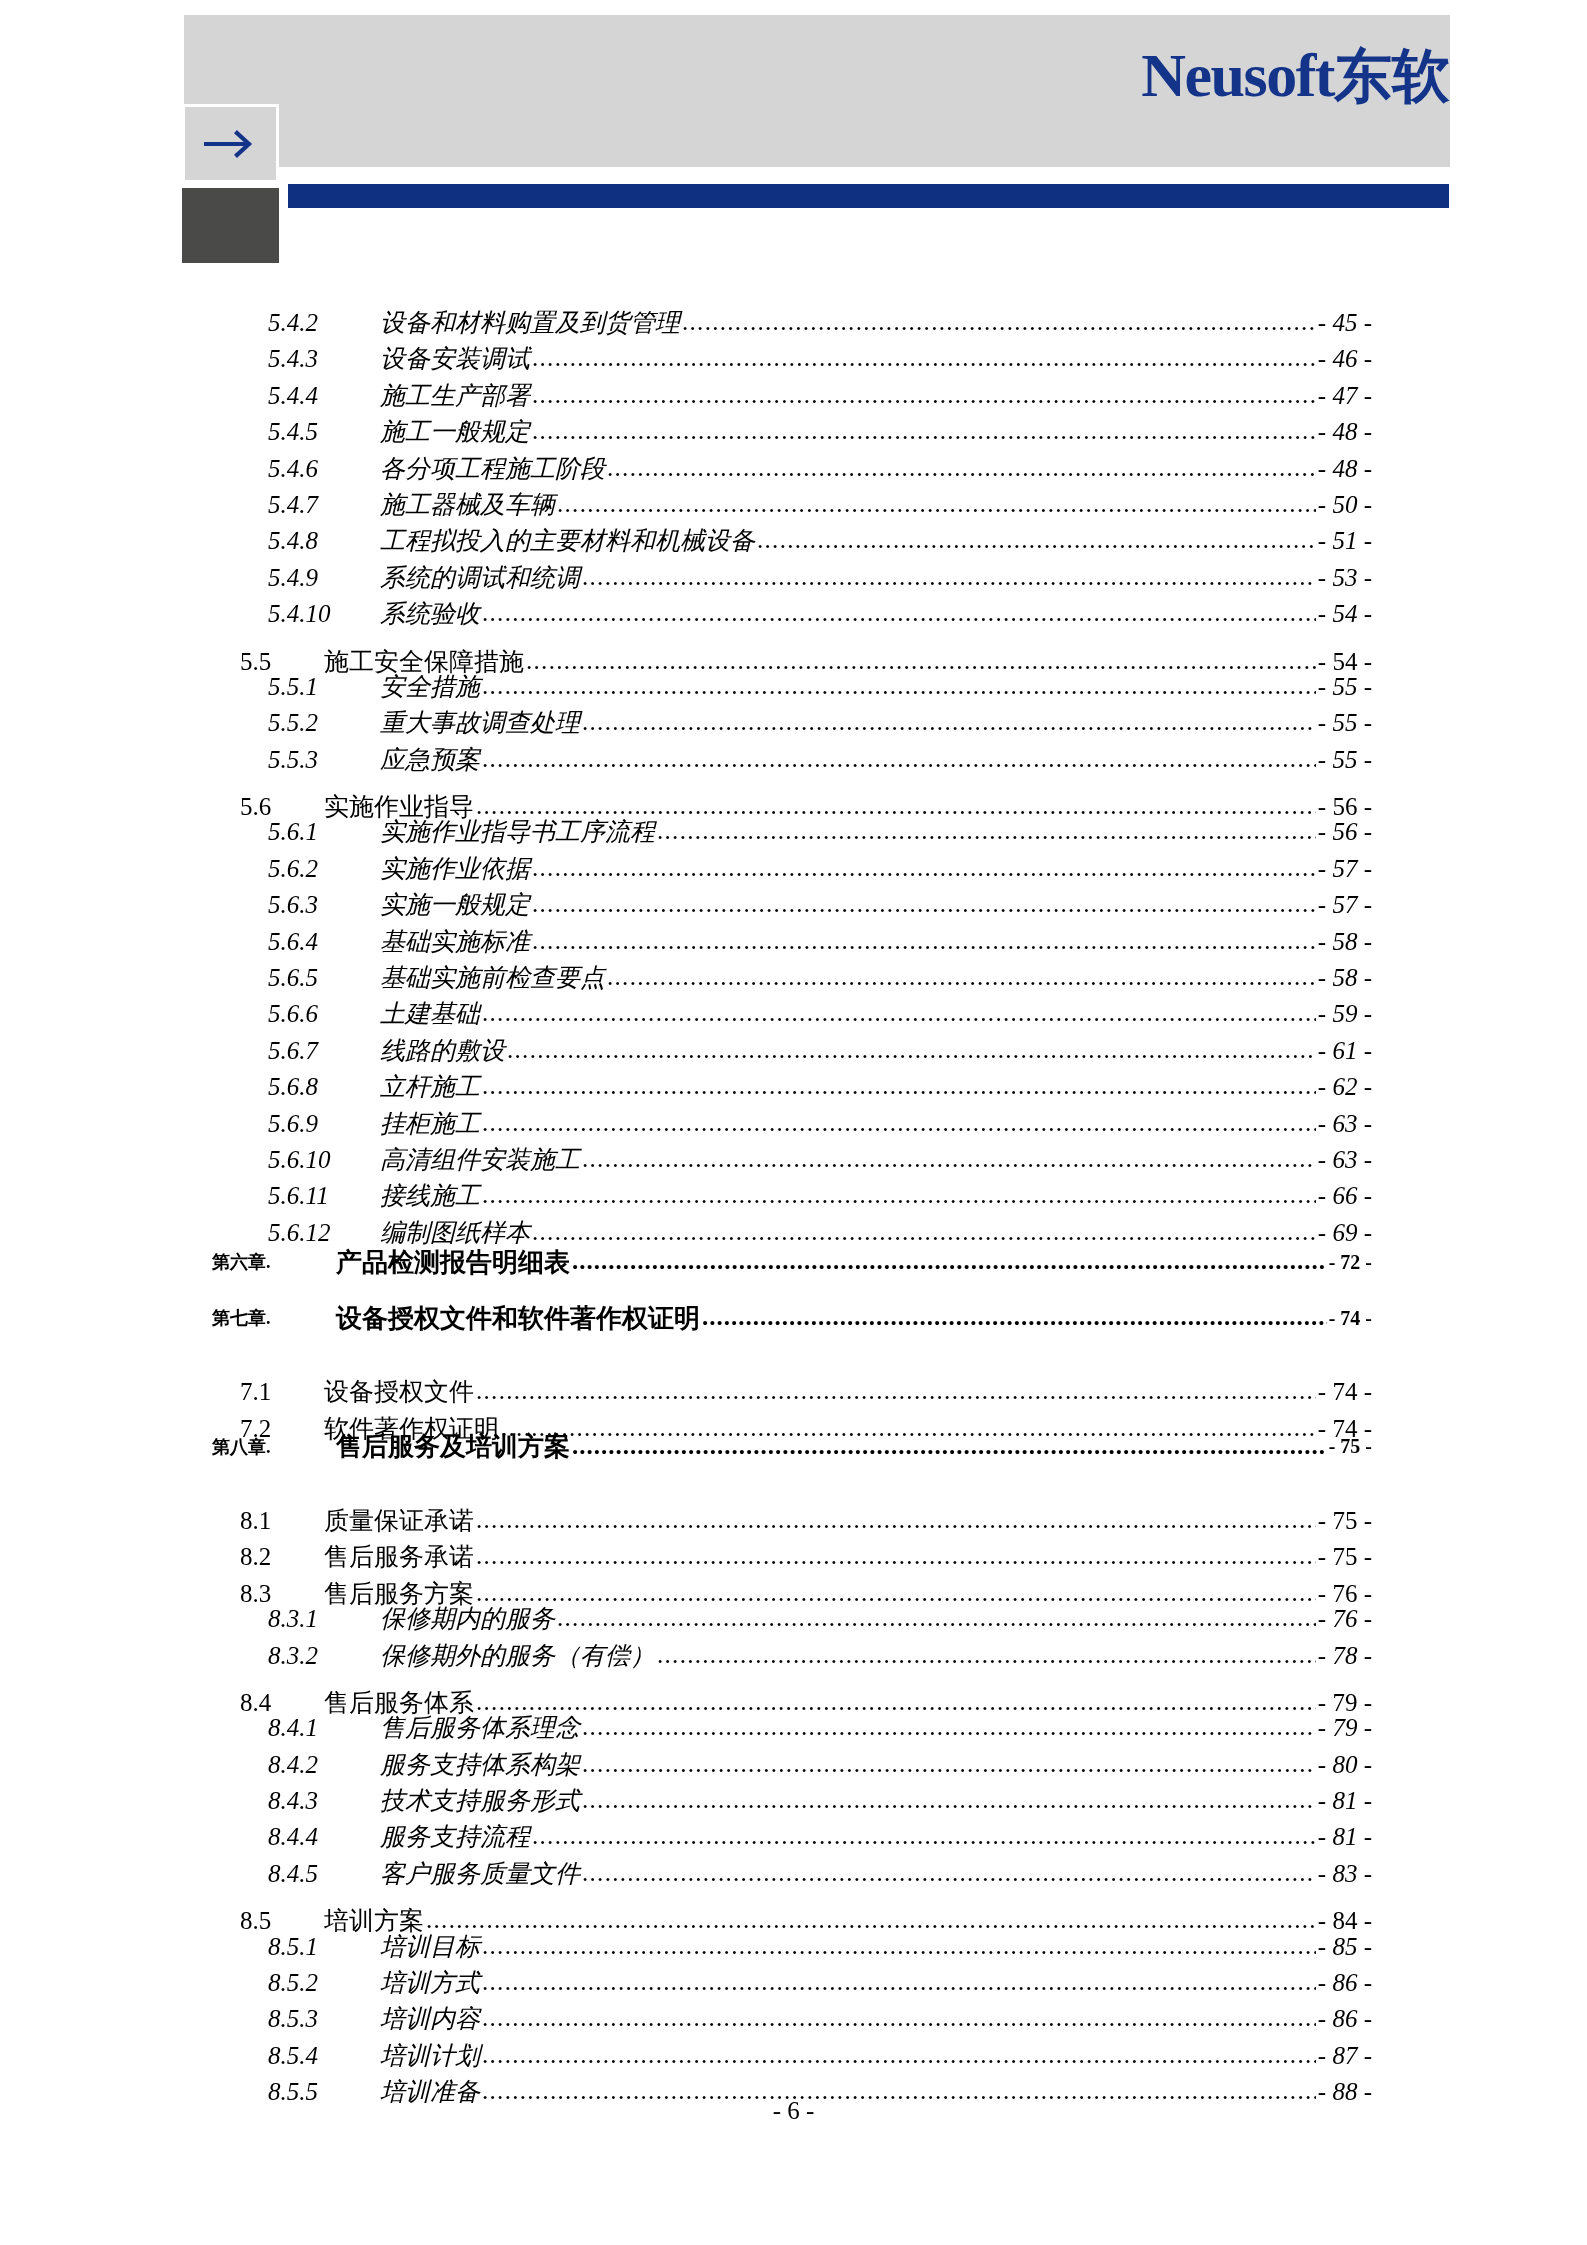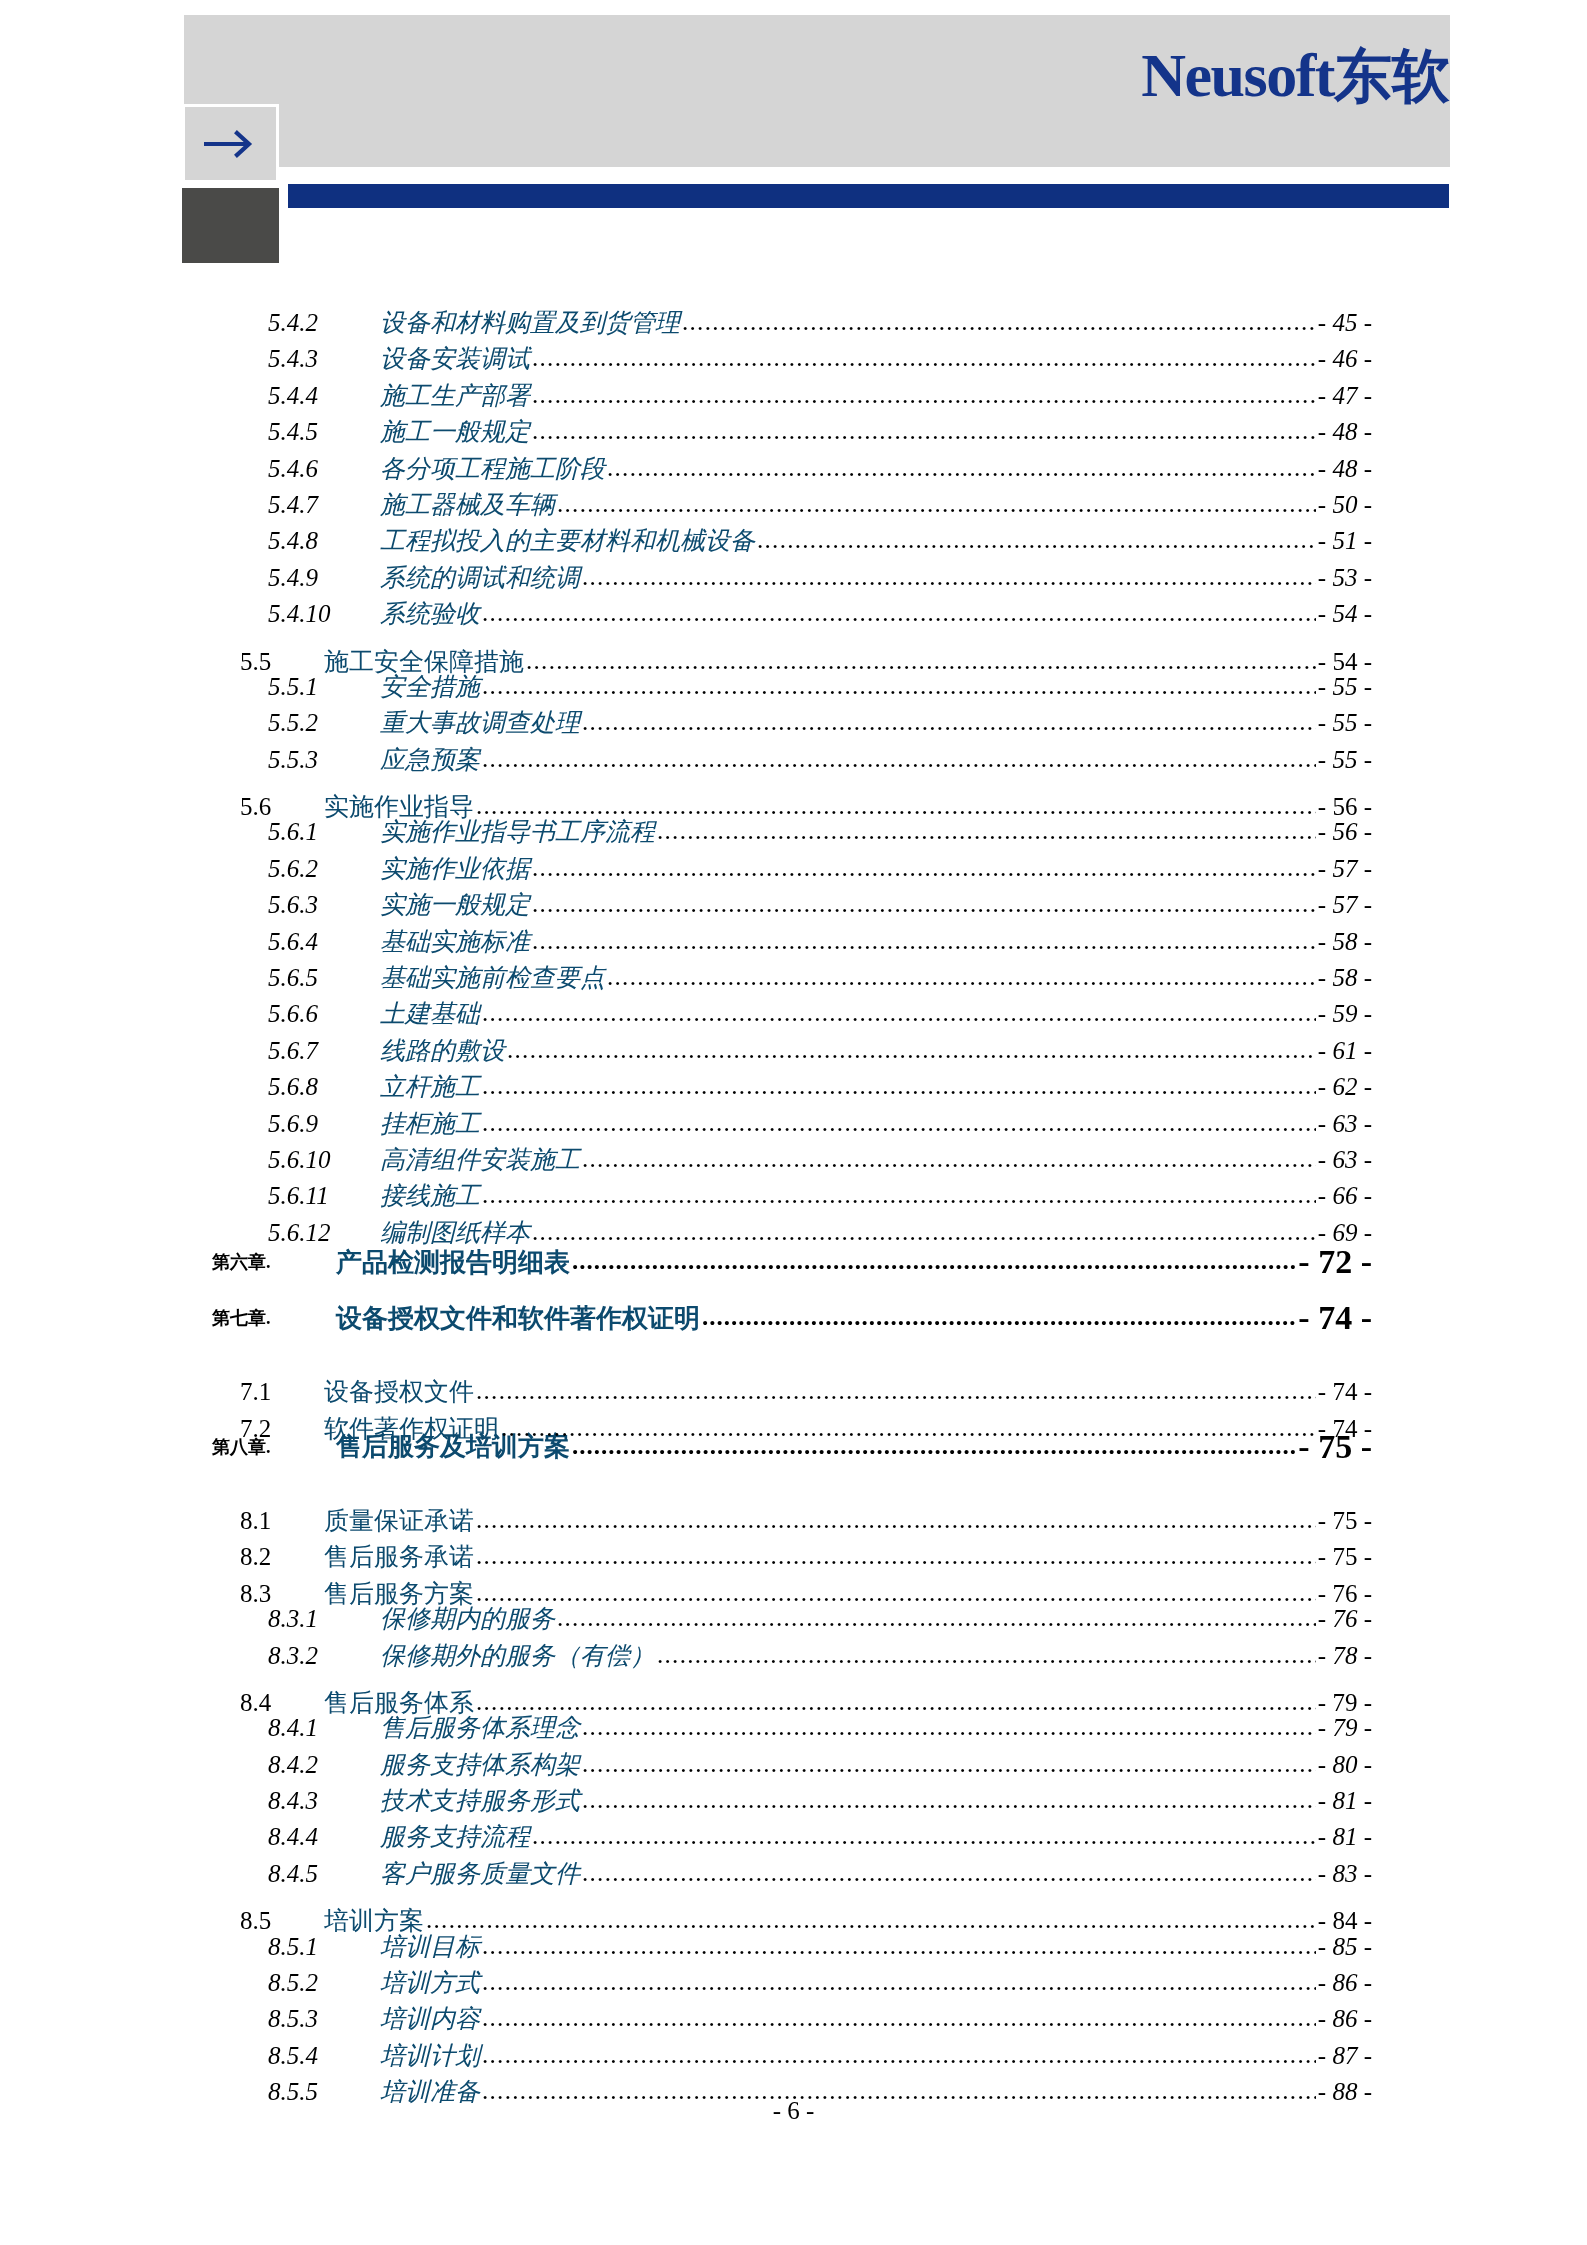--- a/index.html
+++ b/index.html
@@ -93,21 +93,21 @@
     white-space: nowrap;
   }
   .toc-num {
     flex: none;
     font-size: 25px;
     color: #000;
   }
   .toc-title {
     flex: none;
     font-size: 25px;
-    color: #0c4a6e;
+    color: #000000;
     padding-right: 2px;
   }
   .toc-dots {
     flex: 1 1 auto;
     overflow: hidden;
     min-width: 10px;
     font-size: 25px;
     letter-spacing: 1.3px;
     color: #000;
     position: relative;
@@ -138,21 +138,21 @@
 
   
   .lvl1 {
     padding-left: 212px;
     height: 56px;
     align-items: center;
   }
   .lvl1 .toc-num   { font-weight: bold; font-size: 18px; width: 124px; }
   .lvl1 .toc-title { font-weight: bold; font-size: 26px; }
   .lvl1 .toc-dots  { font-weight: bold; letter-spacing: 1.0px; }
-  .lvl1 .toc-page  { font-weight: bold; font-size: 34px; }
+  .lvl1 .toc-page  { font-weight: bold; font-size: 20px; }
 
   
   .page-footer {
     position: absolute;
     left: 0;
     top: 2097px;
     width: 1587px;
     text-align: center;
     font-size: 25px;
     color: #000;

